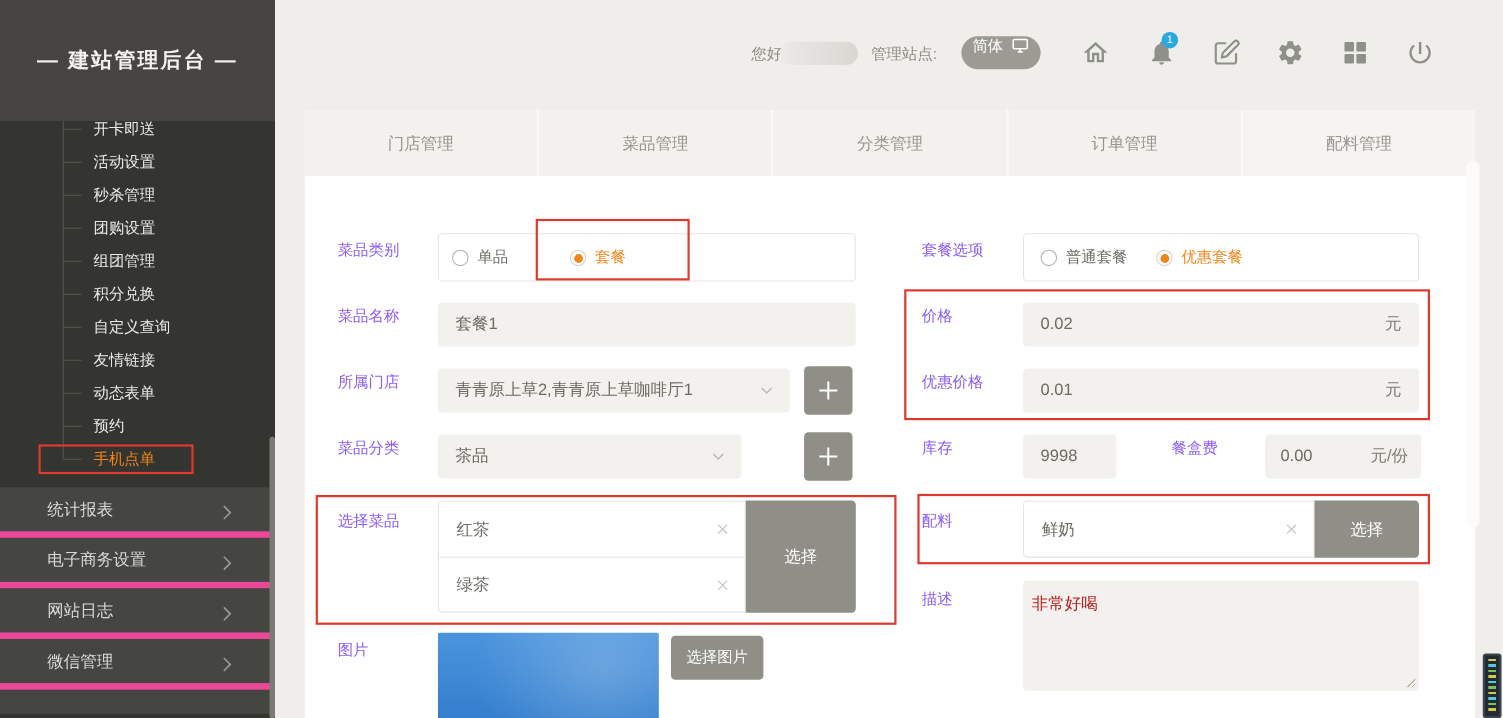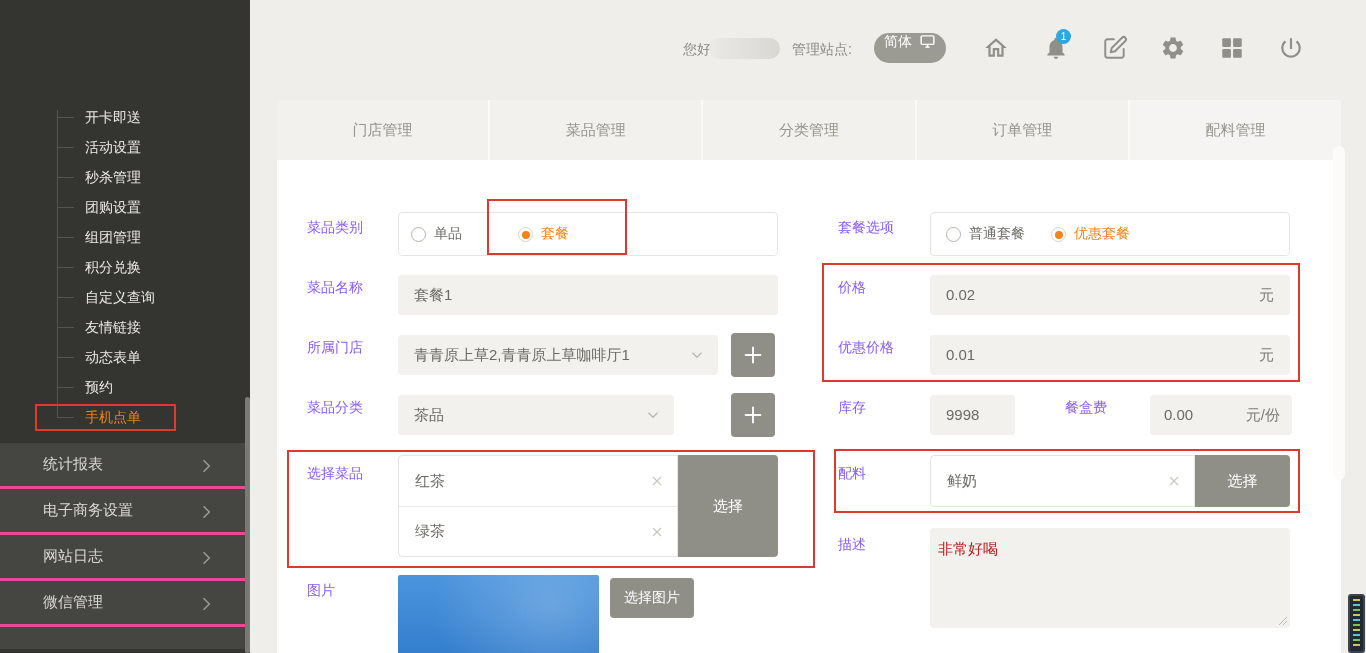--- a/index.html
+++ b/index.html
@@ -9,21 +9,21 @@
   
   .sidebar { position:absolute; left:0; top:0; width:250px; height:653px; background:#343430; z-index:5; }
   .logo { position:absolute; left:0; top:0; width:250px; height:110px; background:#464542; display:flex; align-items:center; justify-content:center; color:#f3f2ef; font-size:19px; font-weight:bold; letter-spacing:2px; z-index:2; }
   .tree-trunk { position:absolute; left:57px; top:110px; width:1px; height:307px; background:#55544d; }
   .tree { position:absolute; left:0; top:102px; width:250px; list-style:none; }
   .tree li { position:relative; height:30px; line-height:30px; padding-left:85px; font-size:14px; color:#eceae6; cursor:pointer; }
   .tree li::before { content:""; position:absolute; left:57px; top:15px; width:17px; height:1px; background:#55544d; }
   .tree li.active { color:#f08519; }
   .side-annot { position:absolute; left:35px; top:404px; width:141px; height:27px; border:2px solid #de3a2e; z-index:3; }
   .accordion { position:absolute; left:0; top:443px; width:250px; }
-  .acc-row { position:relative; height:46px; background:#454541; border-bottom:3px solid #ec4899; display:flex; align-items:center; padding-left:43px; font-size:15px; color:#dad9d5; cursor:pointer; }
+  .acc-row { position:relative; height:46px; background:#454541; border-bottom:6px solid #ec4899; display:flex; align-items:center; padding-left:43px; font-size:15px; color:#dad9d5; cursor:pointer; }
   .acc-row svg { position:absolute; right:34px; top:13px; }
   .acc-filler { height:22px; background:#454541; }
   .side-scrollbar { position:absolute; left:245px; top:397px; width:5px; height:256px; background:#7b7a74; border-radius:3px; z-index:4; }
 
   
   .hdr-text { position:absolute; font-size:14px; color:#8b8a84; }
   .redacted { position:absolute; left:709px; top:38px; width:71px; height:21px; border-radius:11px; background:linear-gradient(90deg,#eceae7,#d8d7d2); }
   .lang-pill { position:absolute; left:874px; top:33px; width:72px; height:30px; border-radius:15px; background:#9c9b93; display:flex; align-items:flex-start; justify-content:center; gap:7px; color:#fff; font-size:14px; cursor:pointer; }
   .hicon { position:absolute; top:35px; width:26px; height:26px; cursor:pointer; }
   .badge { position:absolute; left:1056px; top:29px; width:15px; height:15px; border-radius:50%; background:#2aa9e1; color:#fff; font-size:10px; display:flex; align-items:center; justify-content:center; z-index:6; }
@@ -72,20 +72,21 @@
     <li>团购设置</li>
     <li>组团管理</li>
     <li>积分兑换</li>
     <li>自定义查询</li>
     <li>友情链接</li>
     <li>动态表单</li>
     <li>预约</li>
     <li class="active">手机点单</li>
   </ul>
   <div class="side-annot"></div>
+  <div class="logo">— 建站管理后台 —</div>
   <div class="accordion">
     <div class="acc-row">
       <span>统计报表</span>
       <svg width="20" height="20" viewBox="0 0 24 24" fill="none" stroke="#9b9a94" stroke-width="1.8">
           <polyline points="9 5 16 12 9 19"></polyline>
         </svg>
     </div>
     <div class="acc-row">
       <span>电子商务设置</span>
       <svg width="20" height="20" viewBox="0 0 24 24" fill="none" stroke="#9b9a94" stroke-width="1.8">

